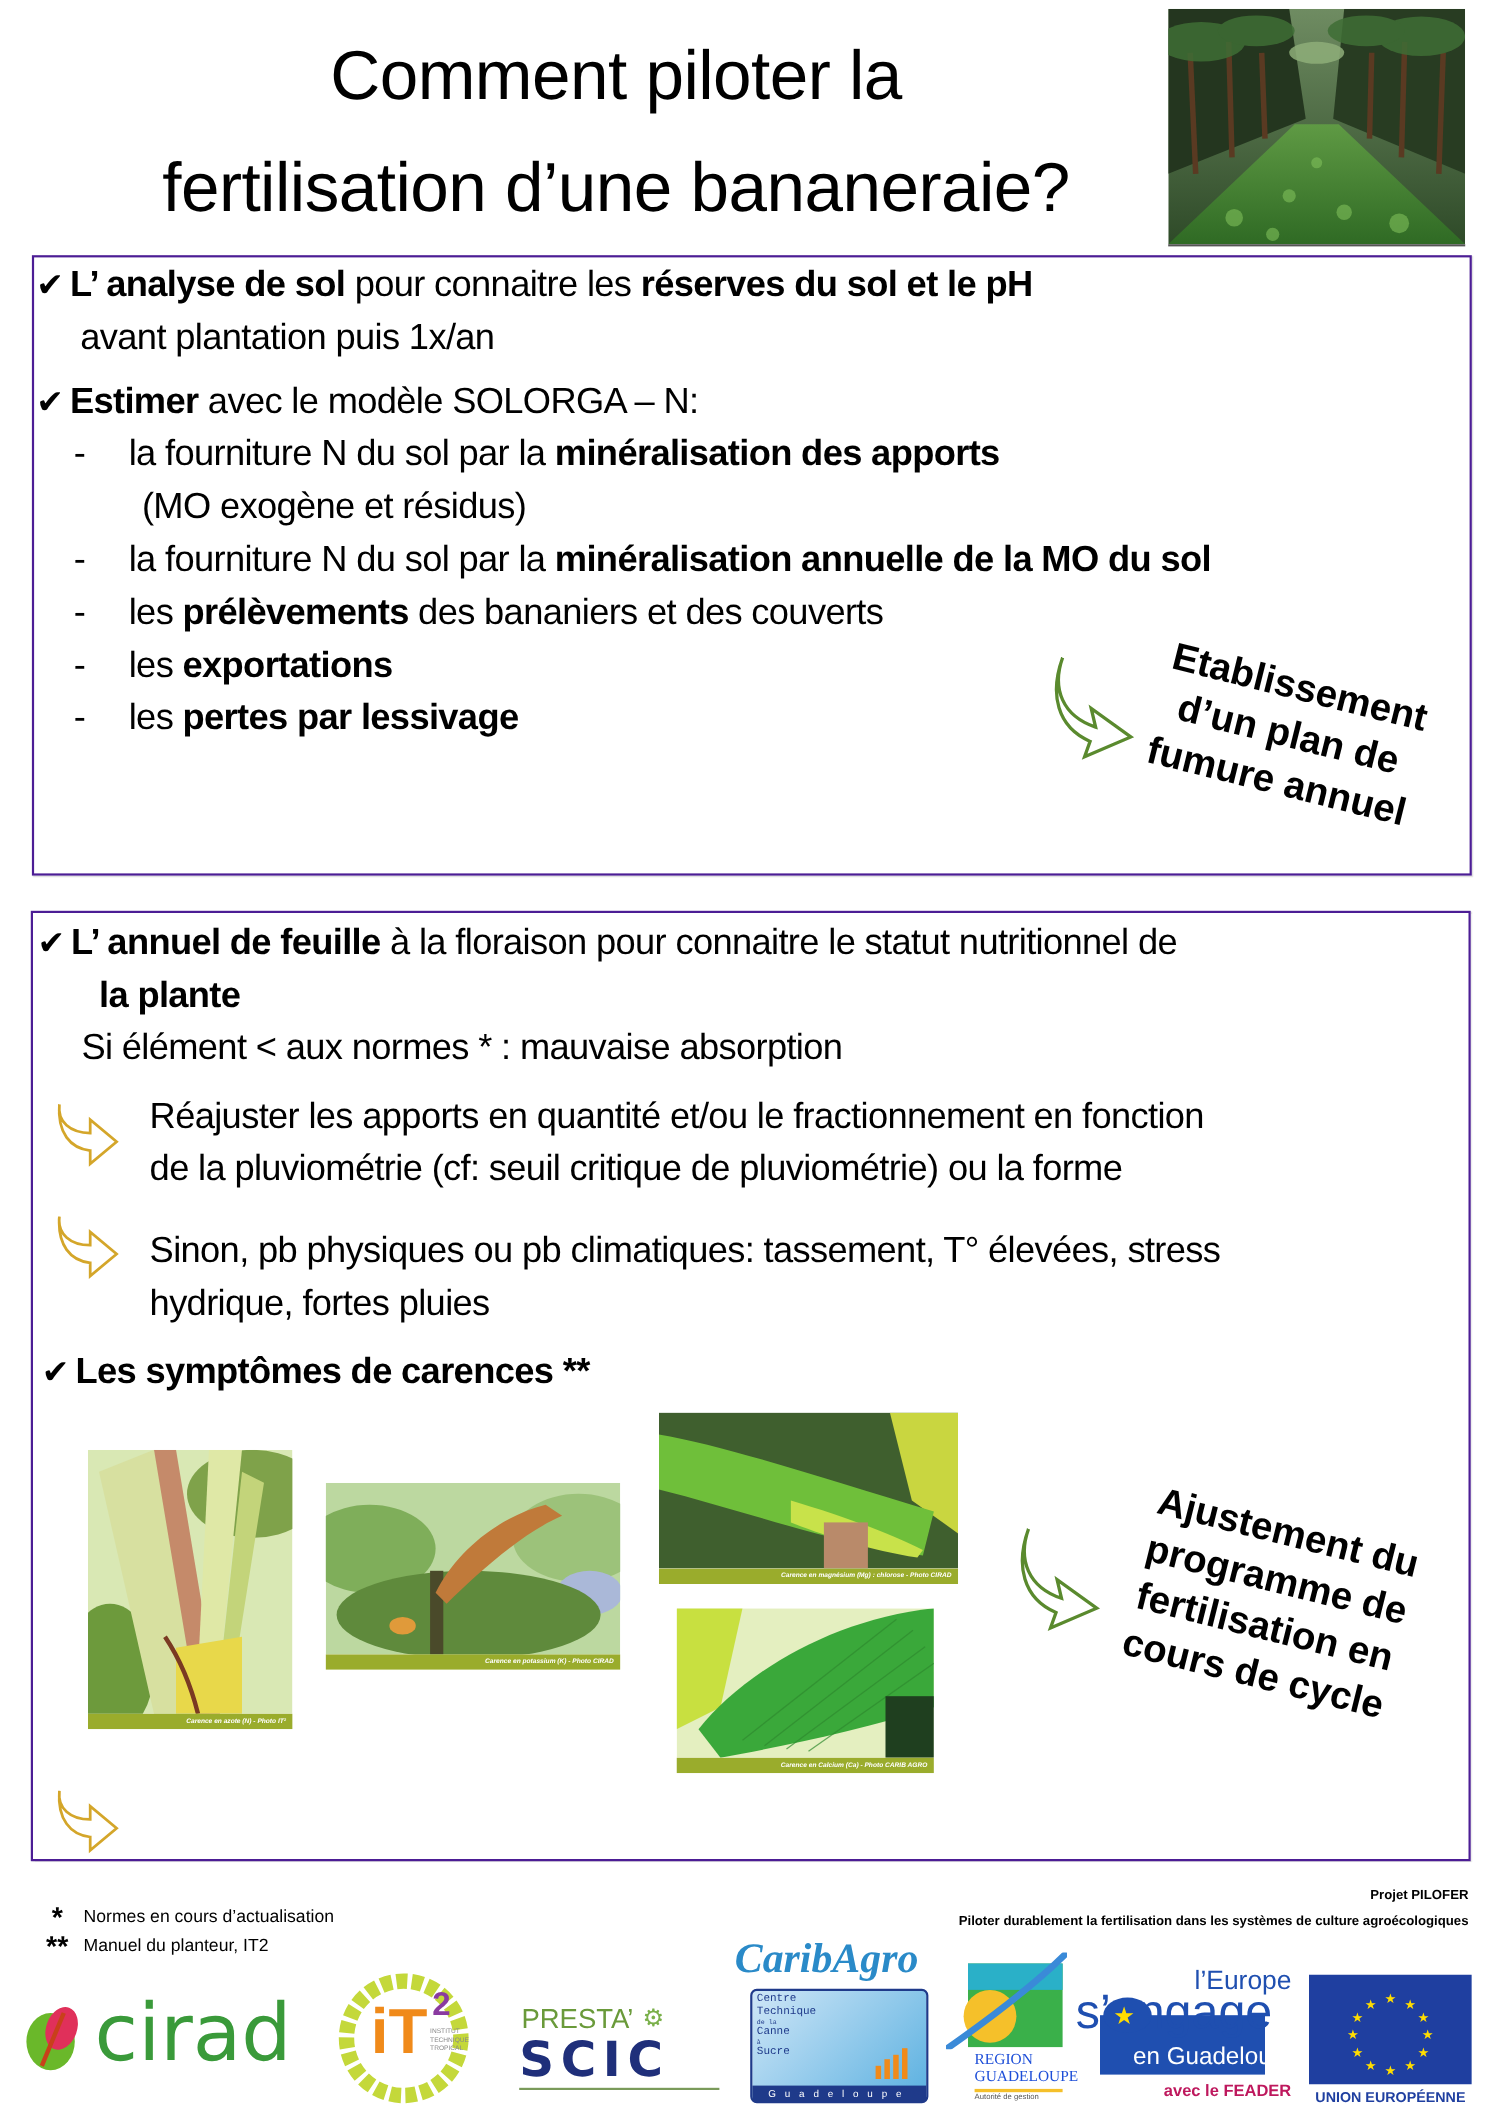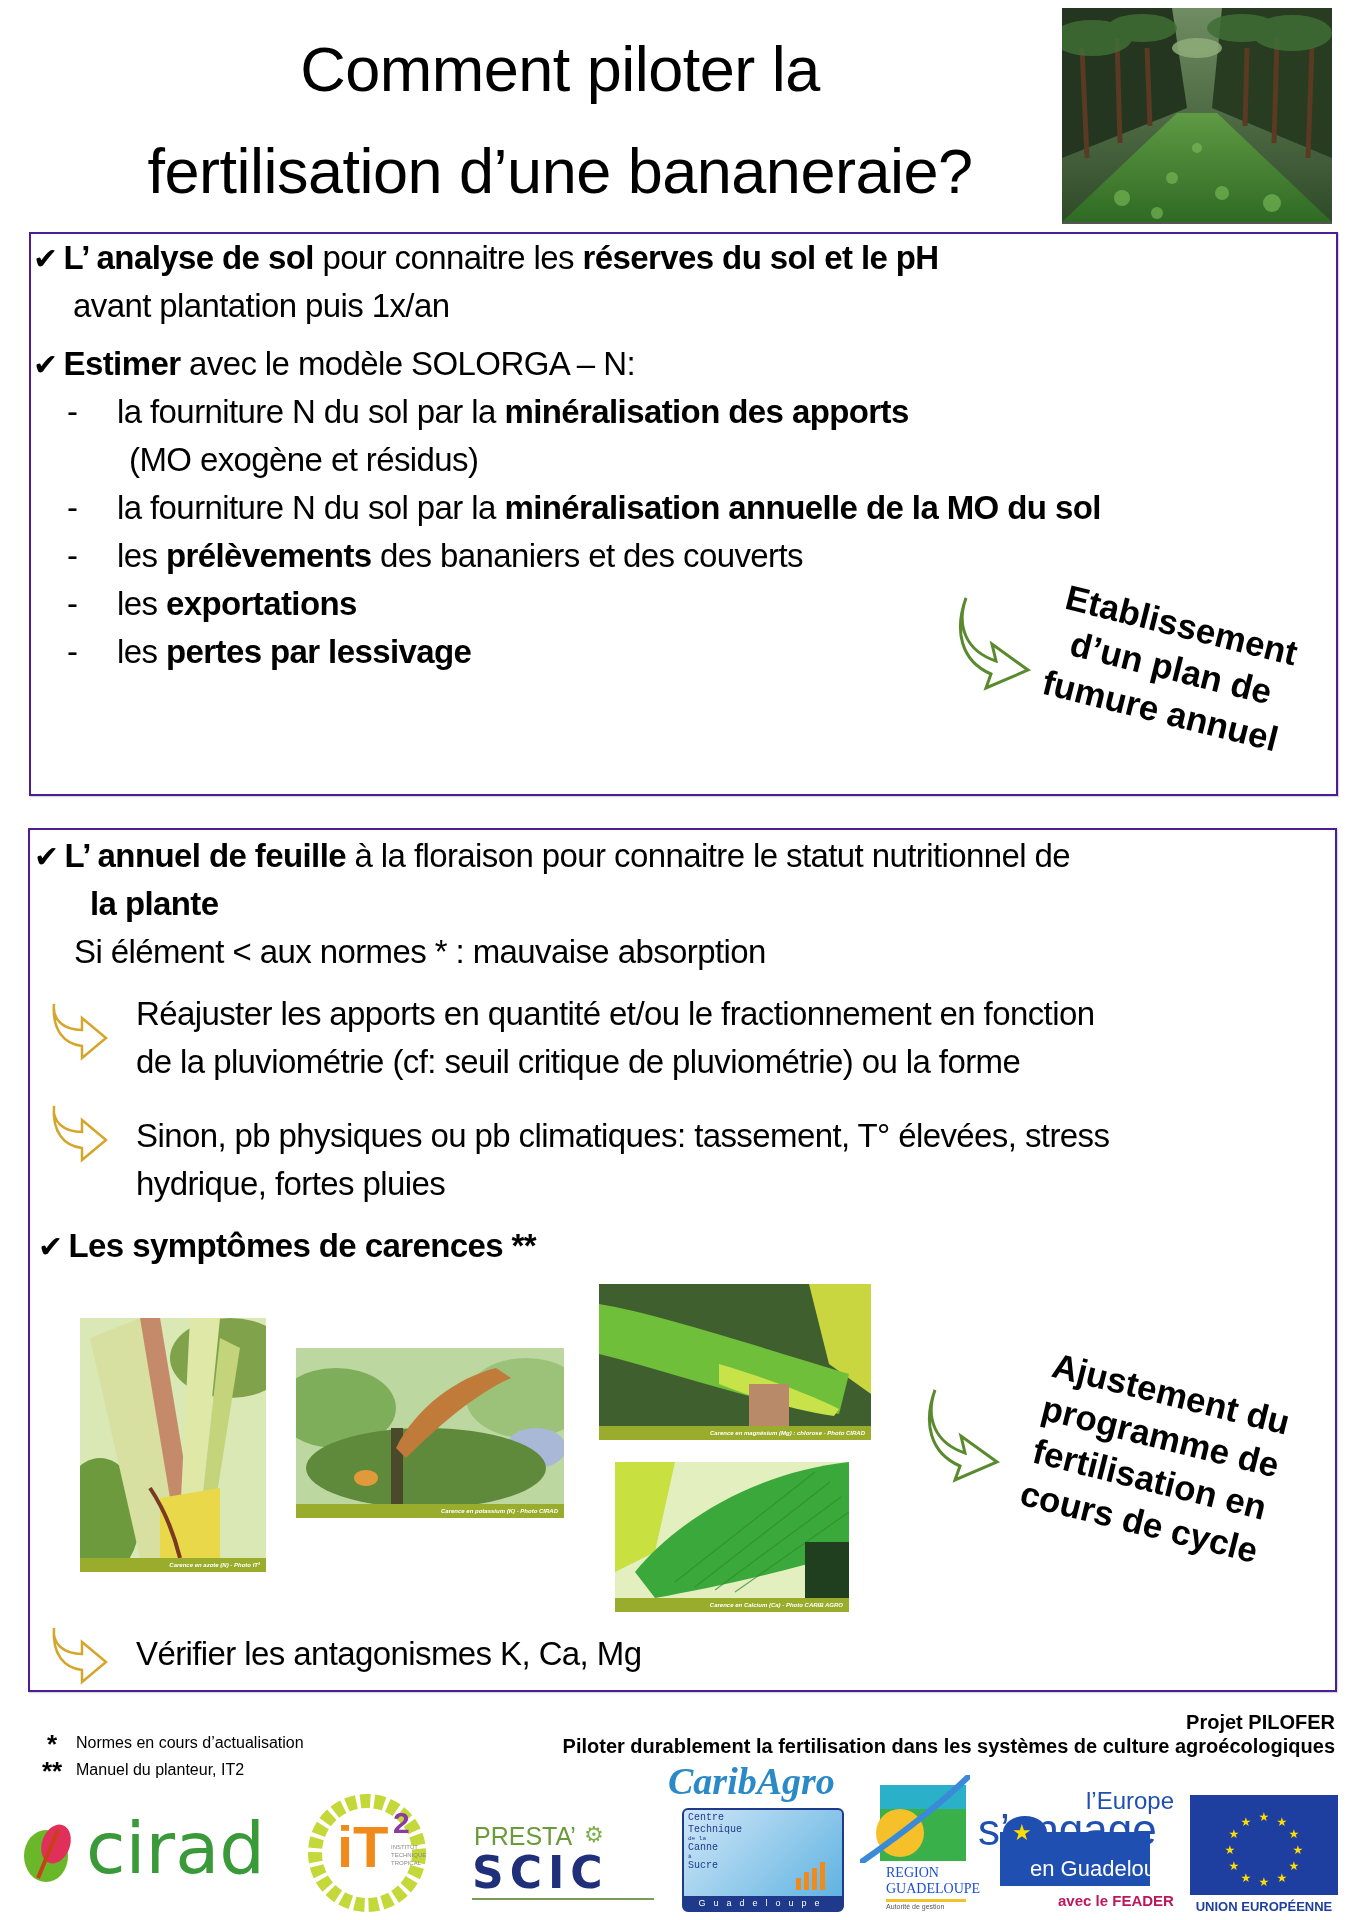--- a/index.html
+++ b/index.html
@@ -36,21 +36,21 @@
   }
   .photo { position: absolute; overflow: hidden; }
   .caption {
     position: absolute; left: 0; right: 0; bottom: 0; height: 14px;
     background: #9aac2c; color: #fff; font-size: 6px; line-height: 14px;
     text-align: right; padding-right: 6px; font-style: italic; font-weight: bold;
     white-space: nowrap; overflow: hidden;
   }
   .footnote { font-size: 16px; line-height: 26px; white-space: nowrap; }
   .footnote .star { display: inline-block; width: 48px; text-align: center; font-weight: bold; font-size: 26px; vertical-align: middle; }
-  .project { font-weight: bold; font-size: 20px; line-height: 24px; text-align: right; white-space: nowrap; }
+  .project { font-weight: bold; font-size: 12px; line-height: 24px; text-align: right; white-space: nowrap; }
   .logo { position: absolute; }
 </style>
 </head>
 <body>
 
 <div class="abs title">
   <div>Comment piloter la</div>
   <div>fertilisation d’une bananeraie?</div>
 </div>
 
@@ -218,21 +218,20 @@
   <div class="rot" style="left:985px; top:540px; width:280px; transform: rotate(14deg);">
     <div>Ajustement du</div>
     <div>programme de</div>
     <div>fertilisation en</div>
     <div>cours de cycle</div>
   </div>
 
   <svg class="abs" style="left:20px; top:796px;" width="60" height="60" viewBox="0 0 60 60">
     <path d="M4,2 C2,18 14,28 32,28 L32,16 L56,36 L32,56 L32,44 C14,42 2,28 4,2 Z" fill="none" stroke="#d4a62a" stroke-width="2.5"></path>
   </svg>
-  <div class="line" style="left:106px; top:804px;">Vérifier les antagonismes K, Ca, Mg</div>
 </div>
 
 <div class="abs" style="left:28px; top:1730px;">
   <div class="footnote">
     <span class="star">*</span><span>Normes en cours d’actualisation</span>
   </div>
   <div class="footnote">
     <span class="star">**</span><span>Manuel du planteur, IT2</span>
   </div>
 </div>

